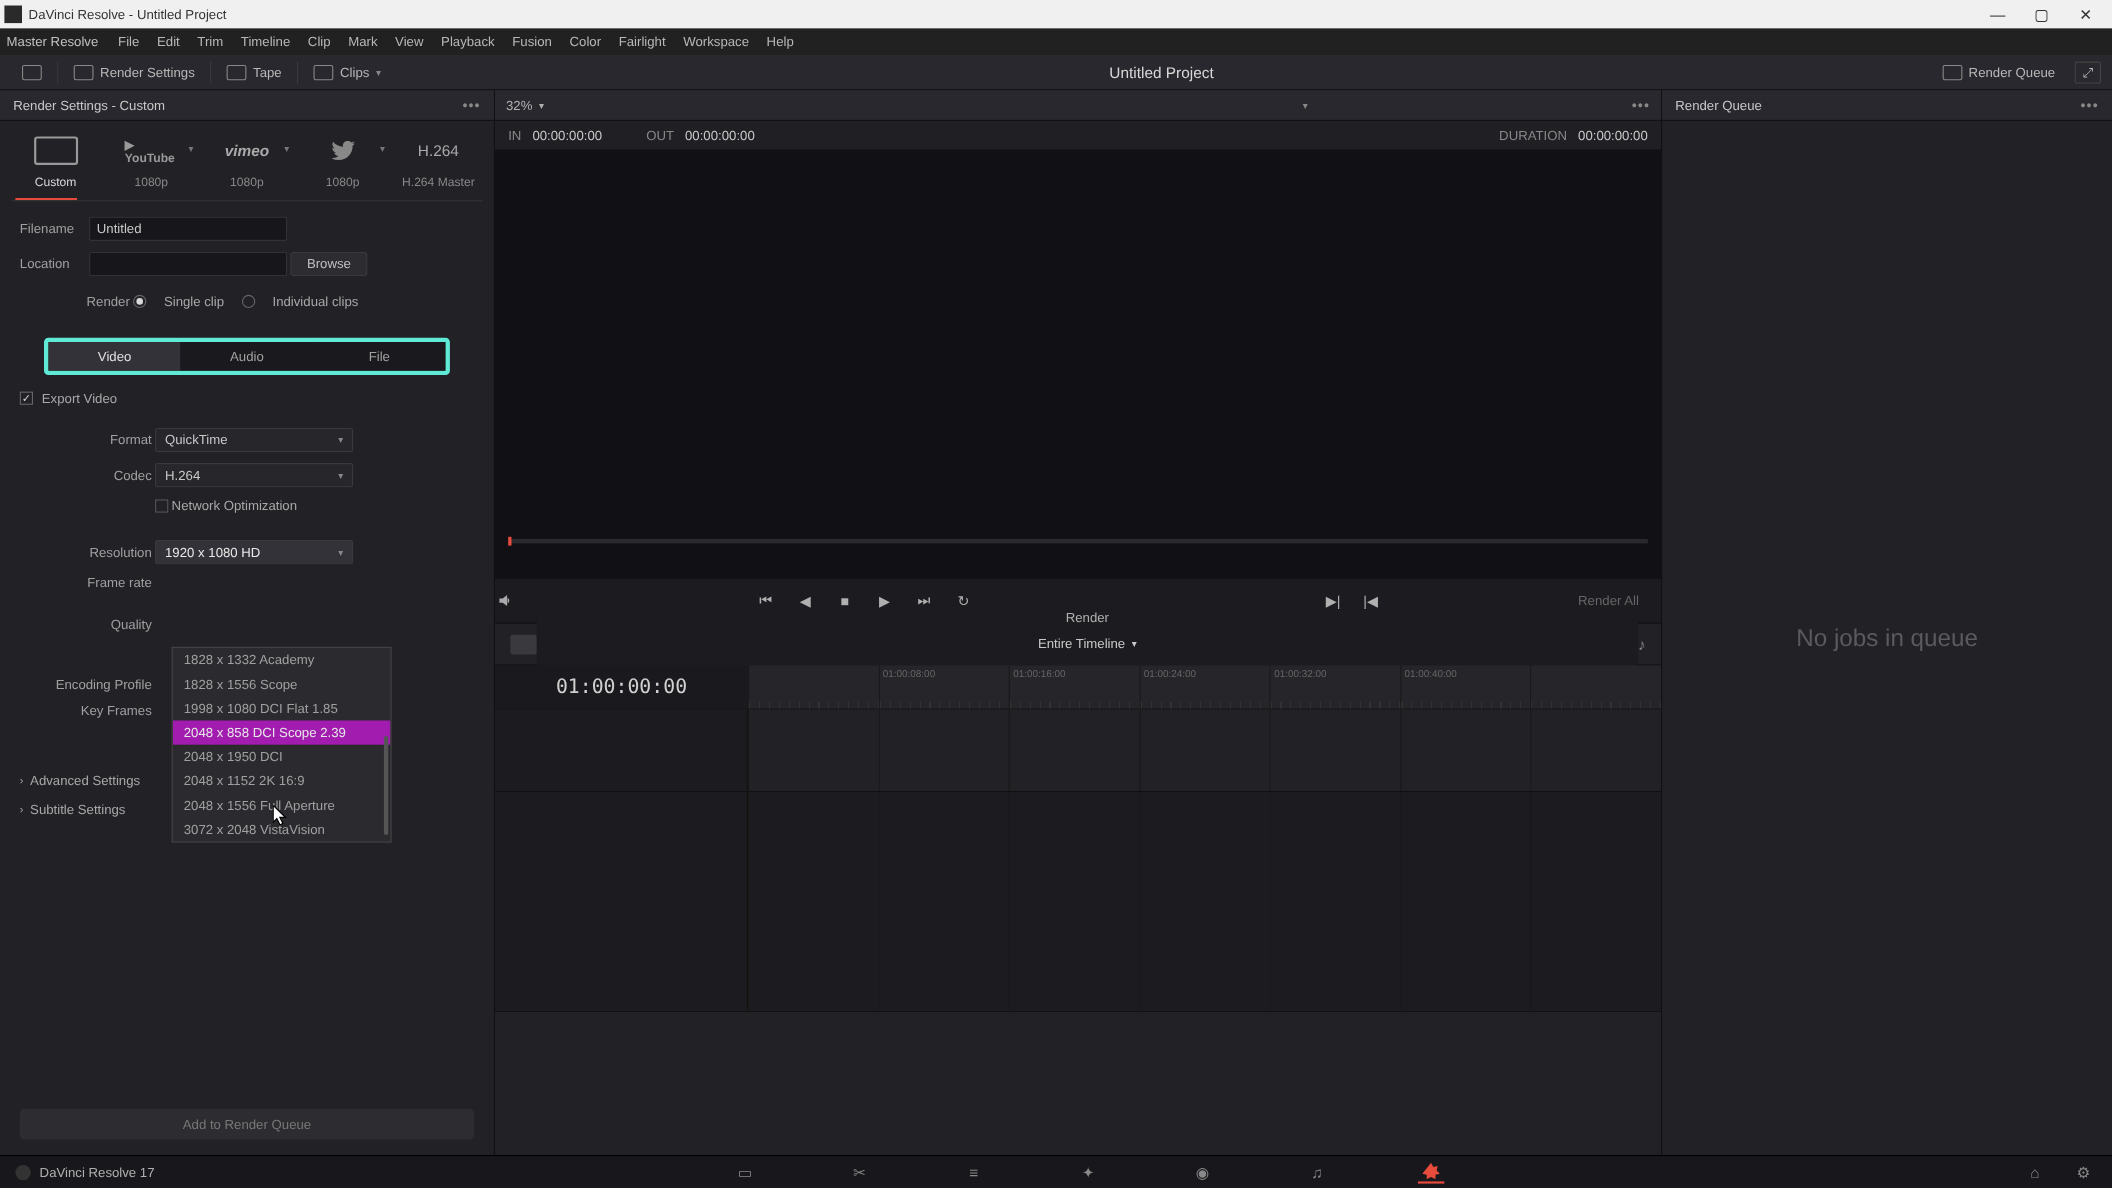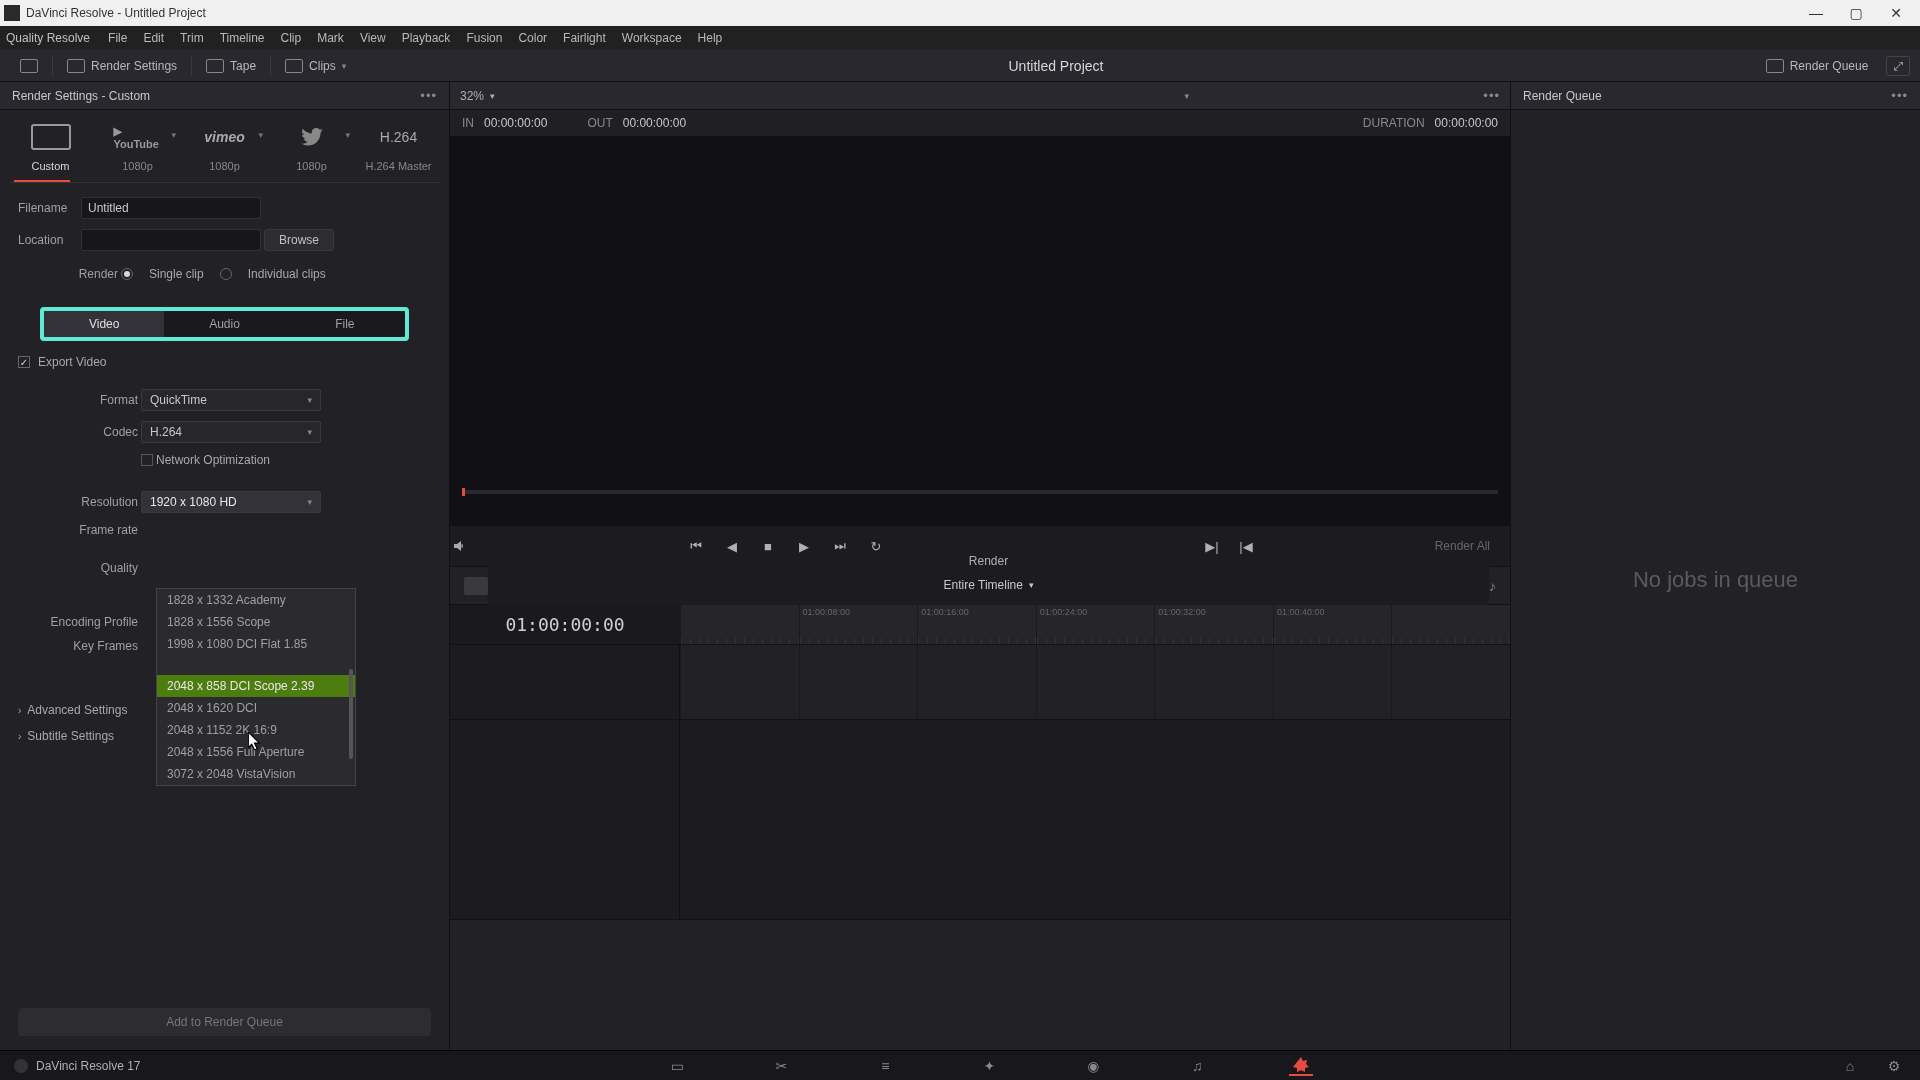--- a/index.html
+++ b/index.html
@@ -60,21 +60,21 @@
 .tab { flex: 1; text-align: center; padding: 6px 0; font-size: 12px; cursor: pointer; background: #1a1a1e; color: #a0a0a0; }
 .tab.active { background: #323238; color: #e0e0e0; }
 
 
 .select { width: 180px; height: 22px; background: #26262b; border: 1px solid #3a3a3a; color: #c8c8c8; font-size: 12px; padding: 0 8px; display: flex; align-items: center; justify-content: space-between; border-radius: 2px; cursor: pointer; }
 .select .chev { font-size: 9px; color: #888; }
 
 
 .dropdown { position: absolute; left: 156px; top: 588px; width: 200px; background: #2a2a2f; border: 1px solid #444; z-index: 100; max-height: 210px; overflow: hidden; }
 .dropdown .dd-item { padding: 4px 10px; font-size: 12px; color: #a0a0a0; cursor: pointer; }
-.dropdown .dd-item.hover { background: #4d7c0f; color: #e8e8e8; margin-top: 20px; }
+.dropdown .dd-item.hover { background: #a21caf; color: #e8e8e8; }
 .dropdown .dd-scroll { position: absolute; right: 2px; top: 80px; width: 4px; height: 90px; background: #555; border-radius: 2px; }
 
 
 .expand-row { display: flex; align-items: center; gap: 6px; padding: 6px 18px; cursor: pointer; color: #a8a8a8; font-size: 12px; }
 .expand-row .chev { font-size: 10px; }
 
 .add-queue { margin: auto 18px 14px; height: 28px; background: #2c2c31; border-radius: 4px; display: flex; align-items: center; justify-content: center; color: #777; font-size: 12px; cursor: pointer; }
 
 
 .center { flex: 1; display: flex; flex-direction: column; background: #1c1c20; }
@@ -148,21 +148,21 @@
 
 <div class="titlebar">
   <div class="icon"></div>
   <div class="title">DaVinci Resolve - Untitled Project</div>
   <div class="win-btn">—</div>
   <div class="win-btn">▢</div>
   <div class="win-btn">✕</div>
 </div>
 
 <div class="menubar">
-  <span class="logo">Quality Resolve</span>
+  <span class="logo">Master Resolve</span>
   <span class="menu-item">File</span>
   <span class="menu-item">Edit</span>
   <span class="menu-item">Trim</span>
   <span class="menu-item">Timeline</span>
   <span class="menu-item">Clip</span>
   <span class="menu-item">Mark</span>
   <span class="menu-item">View</span>
   <span class="menu-item">Playback</span>
   <span class="menu-item">Fusion</span>
   <span class="menu-item">Color</span>
@@ -446,21 +446,21 @@
       <span class="no-jobs">No jobs in queue</span>
     </div>
   </div>
 </div>
 
 <div class="dropdown">
   <div class="dd-item">1828 x 1332 Academy</div>
   <div class="dd-item">1828 x 1556 Scope</div>
   <div class="dd-item">1998 x 1080 DCI Flat 1.85</div>
   <div class="dd-item hover">2048 x 858 DCI Scope 2.39</div>
-  <div class="dd-item">2048 x 1620 DCI</div>
+  <div class="dd-item">2048 x 1950 DCI</div>
   <div class="dd-item">2048 x 1152 2K 16:9</div>
   <div class="dd-item">2048 x 1556 Full Aperture</div>
   <div class="dd-item">3072 x 2048 VistaVision</div>
   <div class="dd-scroll"></div>
 </div>
 
 <div class="bottombar">
   <div class="logo-dot"></div>
   <span class="app-name">DaVinci Resolve 17</span>
   <div class="pages">

